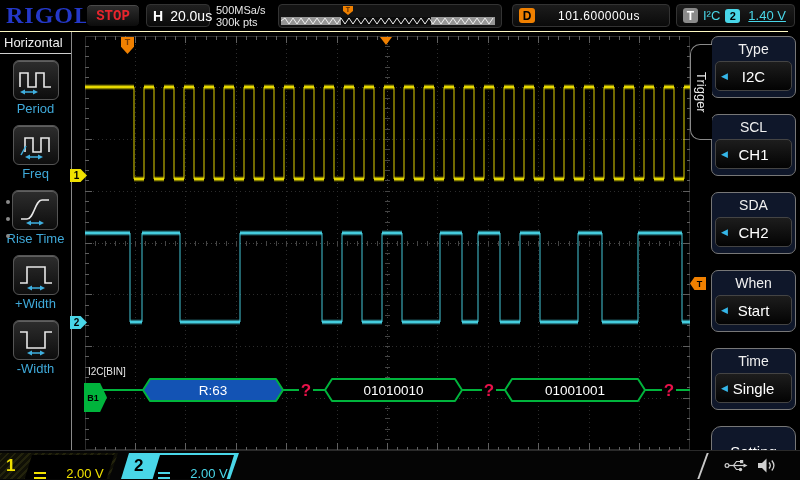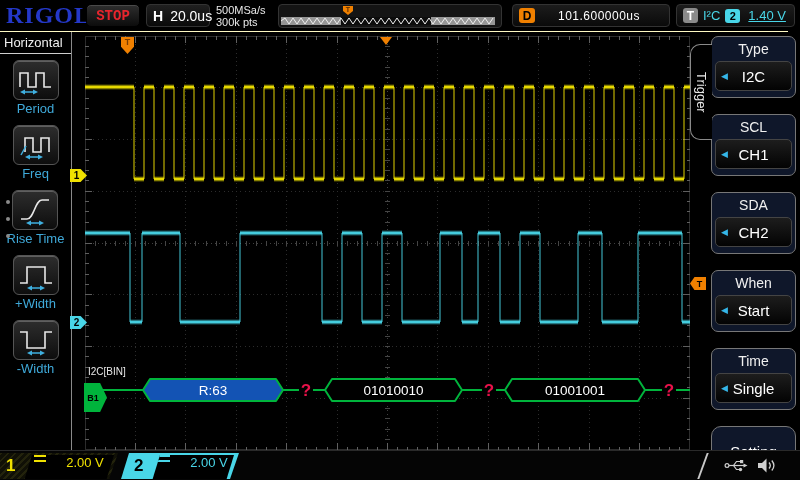--- a/index.html
+++ b/index.html
@@ -57,21 +57,21 @@
   .rm-setting-label { color:#fff; font-size:15px; }
   .rm-down { color:#35b6e8; font-size:11px; line-height:8px; }
 
   
   .bottom-bar { position:absolute; left:0; top:450px; width:800px; height:30px; background:#050505; border-top:1px solid #2a2a2a; }
   .chblock { position:absolute; top:2px; height:26px; }
   .ch1-block { left:0; width:118px; background:repeating-linear-gradient(135deg,#23230c 0 2px,#101006 2px 5px); clip-path:polygon(0 0,100% 0,calc(100% - 9px) 100%,0 100%); }
   .ch2-block { left:121px; width:118px; background:#49d6e8; clip-path:polygon(8px 0,100% 0,calc(100% - 9px) 100%,0 100%); }
   .chnum1 { position:absolute; left:6px; top:3px; color:#f0e100; font-weight:bold; font-size:17px; }
   .chnum2 { position:absolute; left:13px; top:3px; color:#000; font-weight:bold; font-size:17px; }
-  .chval { position:absolute; top:2px; height:26px; background:#000; clip-path:polygon(8px 0,100% 0,calc(100% - 8px) 100%,0 100%); display:flex; align-items:flex-start; justify-content:center; gap:20px; font-size:13px; }
+  .chval { position:absolute; top:2px; height:26px; background:#000; clip-path:polygon(8px 0,100% 0,calc(100% - 8px) 100%,0 100%); display:flex; align-items:flex-end; justify-content:center; gap:20px; font-size:13px; }
   .chval1 { left:24px; width:90px; color:#f0e100; }
   .chval2 { left:31px; width:82px; color:#49d6e8; }
   .coupling { display:inline-block; width:12px; height:9px; border-top:2px solid currentColor; position:relative; }
   .coupling::after { content:""; position:absolute; left:0; right:0; top:3px; border-top:2px dashed currentColor; }
   .msg-slash { position:absolute; left:702px; top:2px; width:10px; height:26px; border-left:2px solid #c8c8c8; transform:skewX(-20deg); }
   .status-icons { position:absolute; left:724px; top:6px; display:flex; gap:9px; }
 </style>
 </head>
 <body>
 

